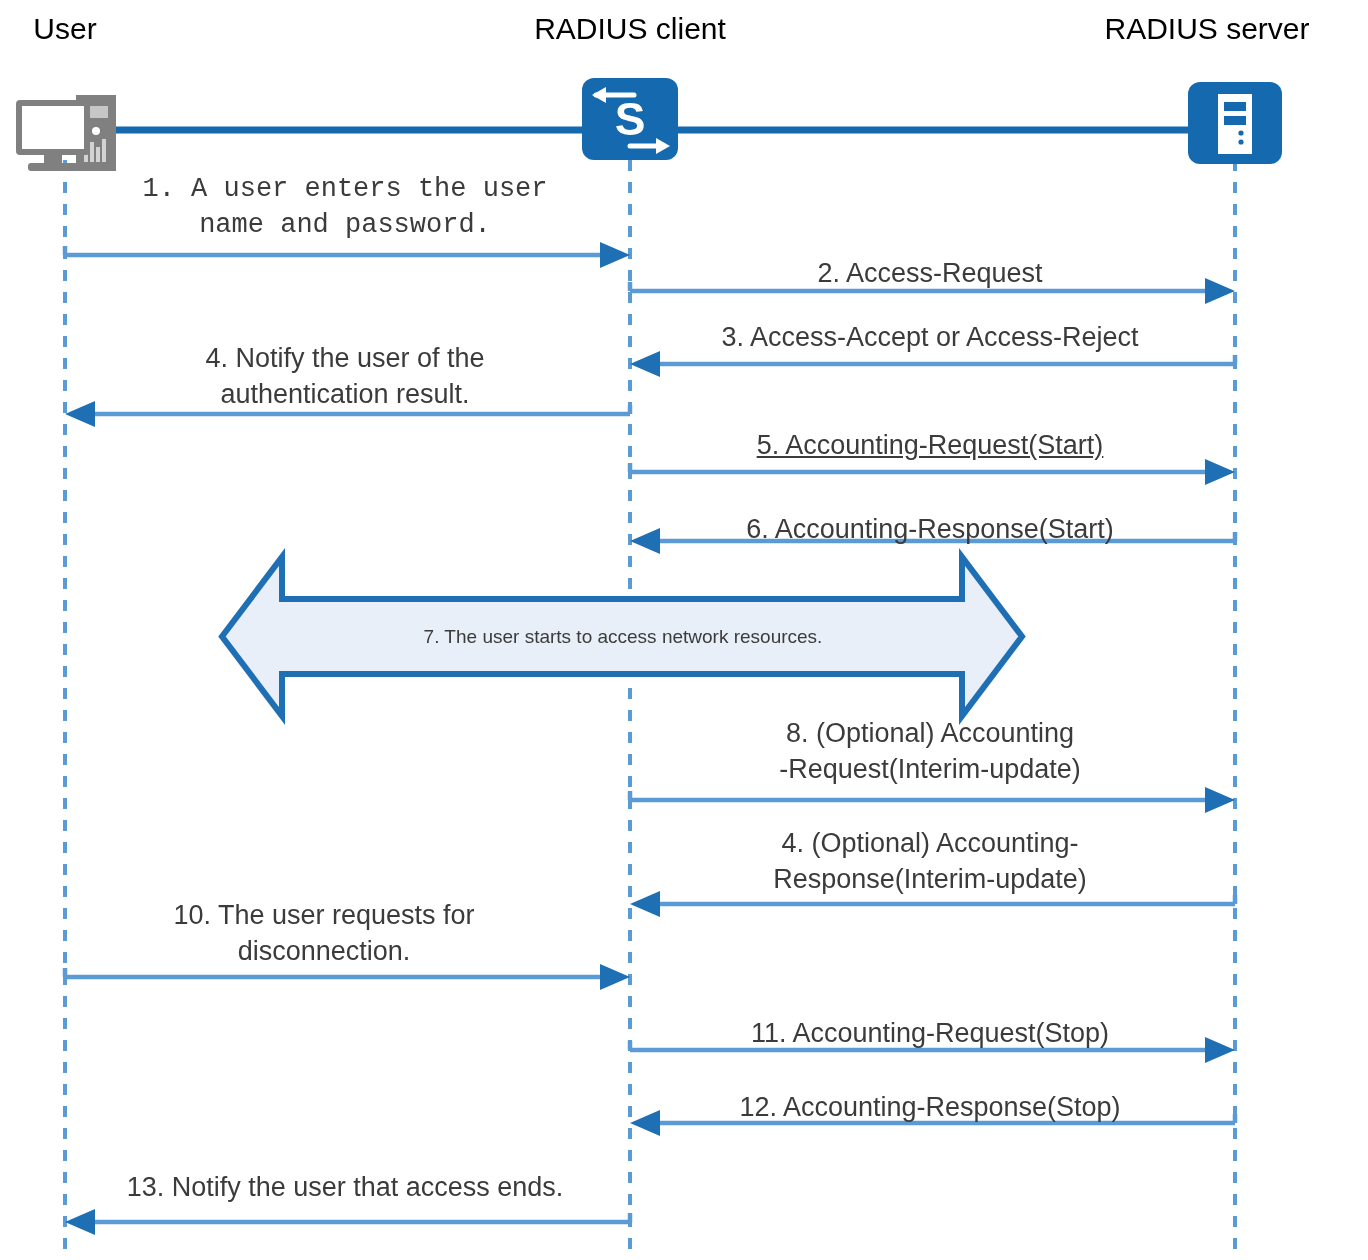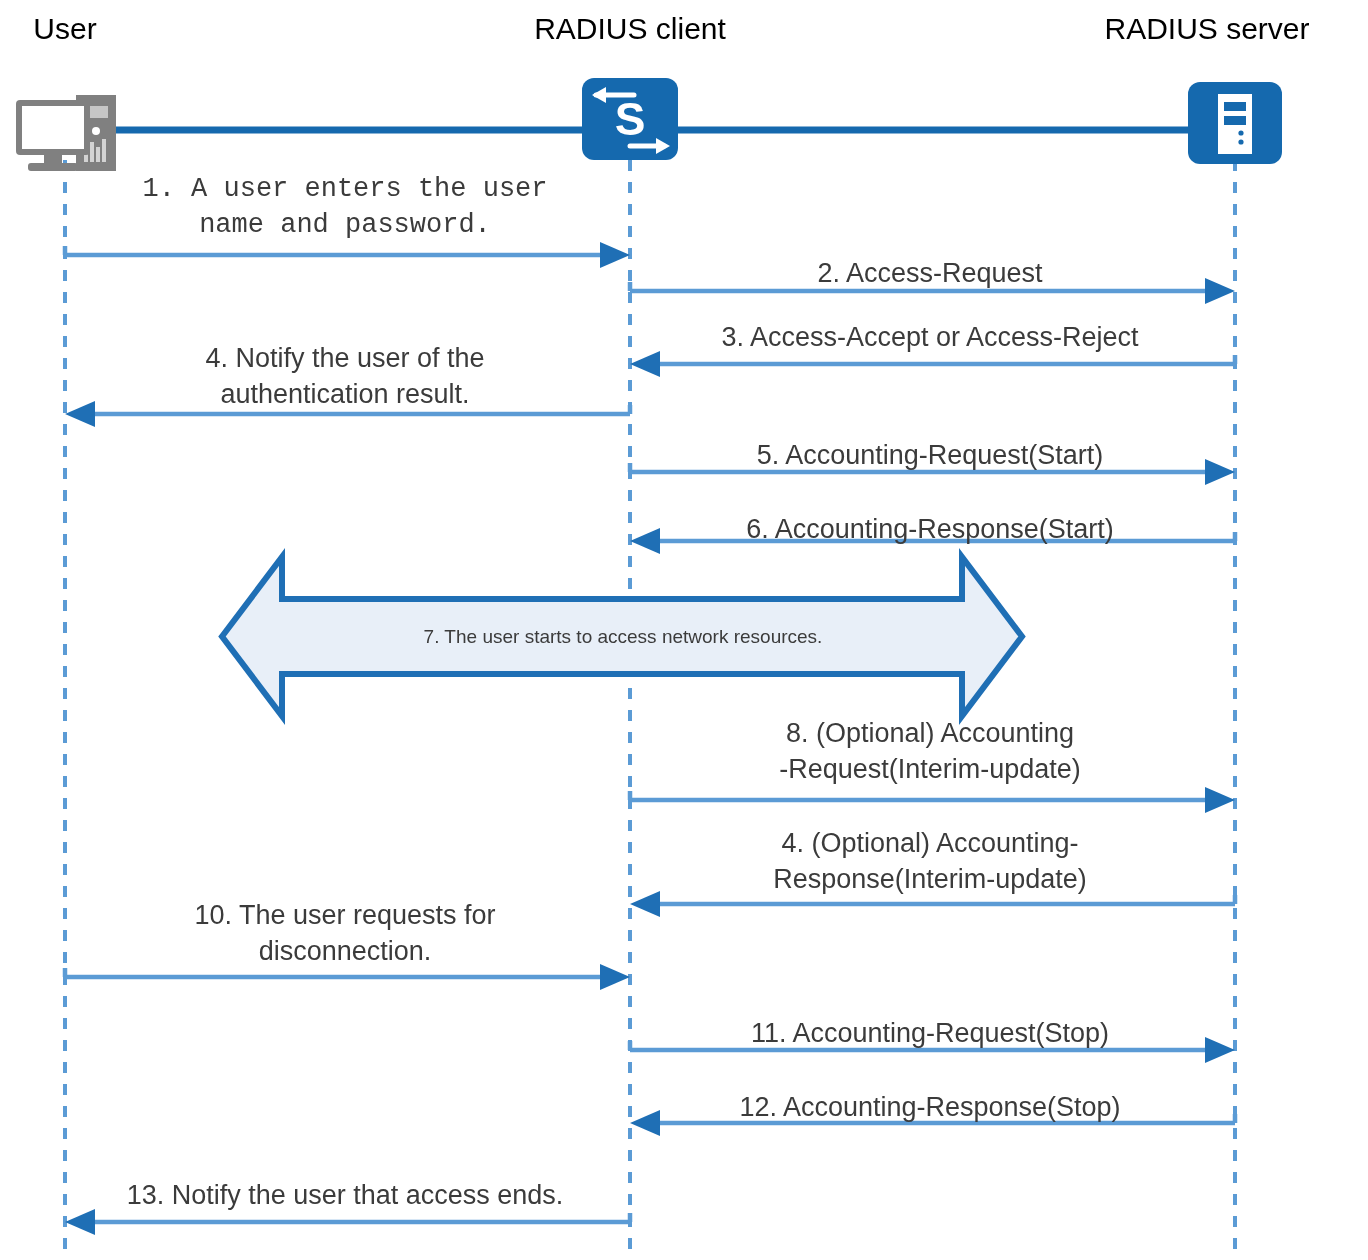--- a/index.html
+++ b/index.html
@@ -156,27 +156,27 @@
   <div class="actor-title" style="left:65px; top:12px;">User</div>
   <div class="actor-title" style="left:630px; top:12px;">RADIUS client</div>
   <div class="actor-title" style="left:1207px; top:12px;">RADIUS server</div>
 
   <div class="msg-label" style="left:345px; top:172px;font-family:Liberation Mono, monospace;">1. A user enters the user
 name and password.</div>
   <div class="msg-label" style="left:930px; top:256px;">2. Access-Request</div>
   <div class="msg-label" style="left:930px; top:320px;">3. Access-Accept or Access-Reject</div>
   <div class="msg-label" style="left:345px; top:341px;">4. Notify the user of the
 authentication result.</div>
-  <div class="msg-label" style="left:930px; top:438px;">5. Accounting-Request(Start)</div>
+  <div class="msg-label" style="left:930px; top:428px;text-decoration:underline;">5. Accounting-Request(Start)</div>
   <div class="msg-label" style="left:930px; top:512px;">6. Accounting-Response(Start)</div>
   <div class="msg-label" style="left:930px; top:716px;">8. (Optional) Accounting
 -Request(Interim-update)</div>
   <div class="msg-label" style="left:930px; top:826px;">4. (Optional) Accounting-
 Response(Interim-update)</div>
-  <div class="msg-label" style="left:345px; top:898px;">10. The user requests for
+  <div class="msg-label" style="left:324px; top:898px;">10. The user requests for
 disconnection.</div>
   <div class="msg-label" style="left:930px; top:1016px;">11. Accounting-Request(Stop)</div>
   <div class="msg-label" style="left:930px; top:1090px;">12. Accounting-Response(Stop)</div>
-  <div class="msg-label" style="left:345px; top:1170px;margin-top:8px;">13. Notify the user that access ends.</div>
+  <div class="msg-label" style="left:345px; top:1170px;">13. Notify the user that access ends.</div>
 
   <div class="banner-label" style="left:623px; top:637px;">7. The user starts to access network resources.</div>
 
 </div>
 
 </body></html>

